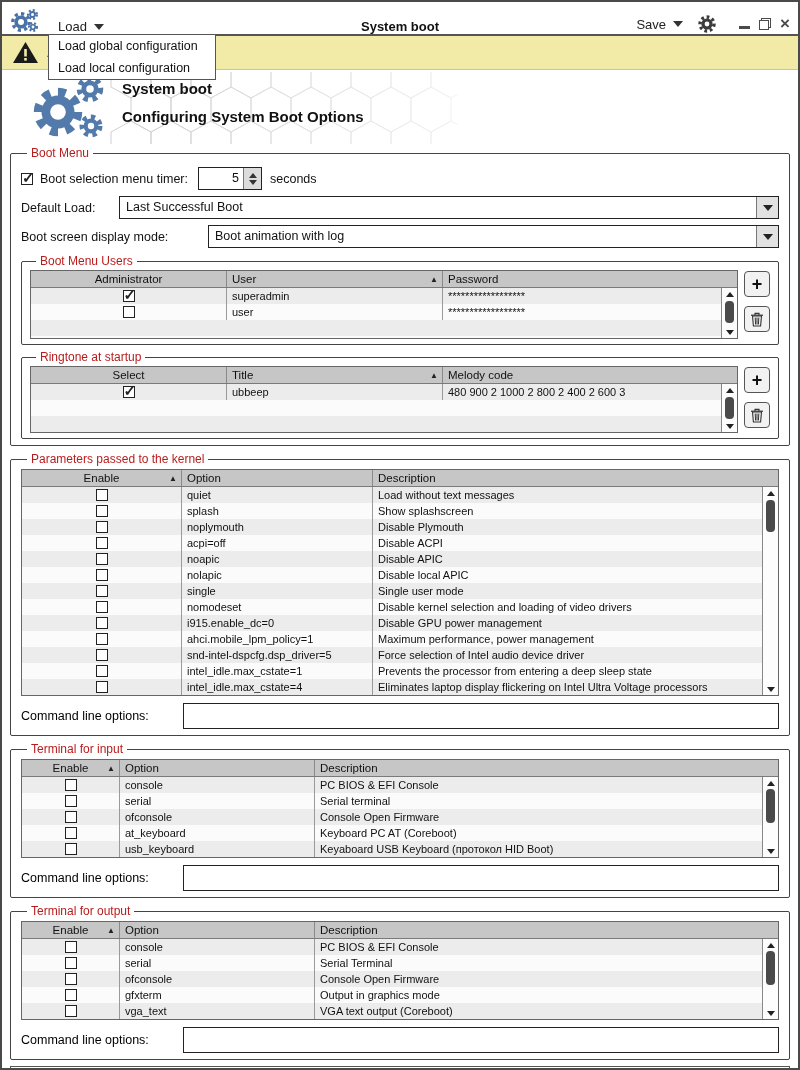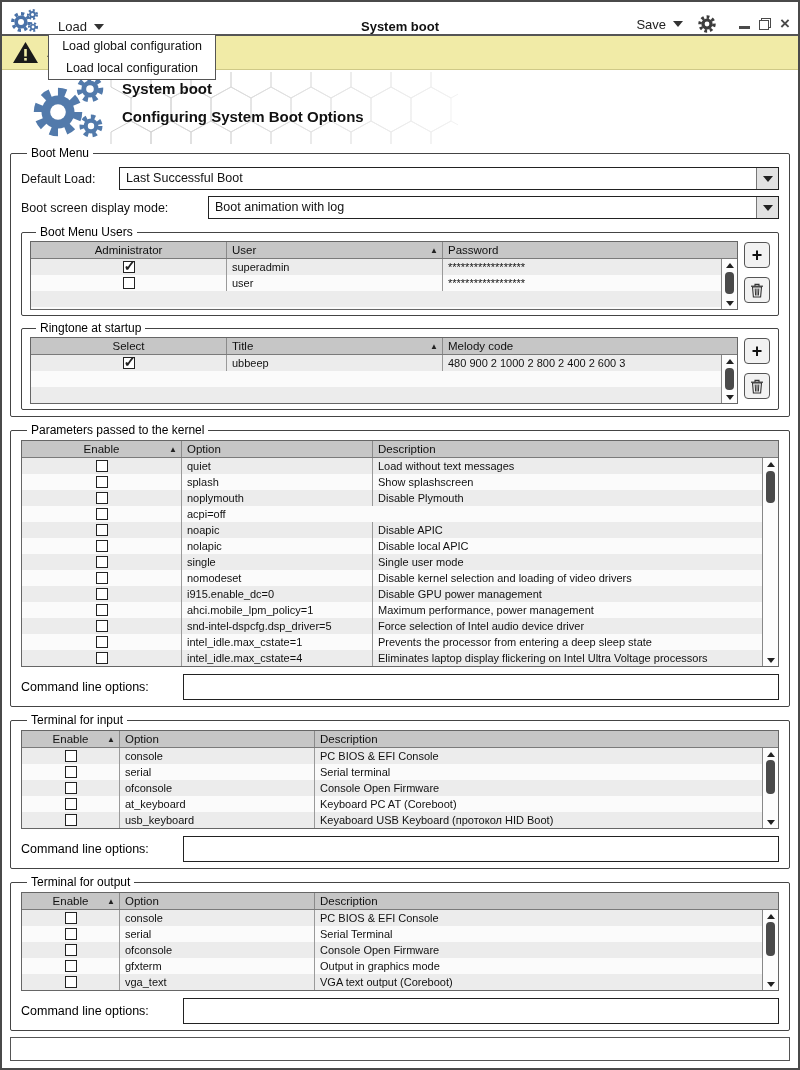--- a/index.html
+++ b/index.html
@@ -13,39 +13,39 @@
   .tb-title { position:absolute; left:0; right:0; text-align:center; font-weight:bold; font-size:13px; color:#111; pointer-events:none; }
   .tb-right { margin-left:auto; display:flex; align-items:center; gap:14px; z-index:2; }
   .winctl { display:flex; align-items:center; gap:9px; margin-left:8px; }
   .ico-min { width:11px; height:3px; background:#4a4a4a; margin-top:6px; }
   .ico-max { width:12px; height:12px; position:relative; }
   .ico-max::before { content:""; position:absolute; right:0; top:0; width:8px; height:8px; border:1.6px solid #4a4a4a; }
   .ico-max::after { content:""; position:absolute; left:0; bottom:0; width:8px; height:8px; border:1.6px solid #4a4a4a; background:#fff; }
   .ico-close { font-size:17px; color:#4a4a4a; line-height:12px; font-weight:bold; }
 
   
-  .dropdown { position:absolute; left:46px; top:32px; width:168px; background:#fff; border:1px solid #555; z-index:50;text-align:center; }
+  .dropdown { position:absolute; left:46px; top:32px; width:168px; background:#fff; border:1px solid #555; z-index:50; }
   .dropdown .mi { font-size:12.5px; color:#111; padding:4px 9px; white-space:nowrap; }
 
   
   .warnbar { height:34px; background:#f1eba7; border-bottom:1px solid #cfc987; display:flex; align-items:center; padding:0 10px; gap:8px; }
   .warnbar .wtxt { font-size:12.5px; font-weight:bold; color:#222; }
 
   
   .banner { height:76px; position:relative; background:#fff; }
   .hexbg { position:absolute; left:108px; top:2px; }
   .logo { position:absolute; left:26px; top:4px; }
   .banner-text { position:absolute; left:120px; top:10px; }
   .banner-title { font-size:15px; font-weight:bold; color:#111; margin-bottom:11px; }
   .banner-sub { font-size:15px; font-weight:bold; color:#111; }
 
   
   fieldset { border:1px solid #444; border-radius:2px; margin:0 8px 6px; padding:3px 10px 6px; background:#fff; }
   fieldset.inner { margin:5px 0 0; padding:2px 8px 5px; }
-  legend { font-size:12px; color:#000000; padding:0 4px; margin-left:6px; }
+  legend { font-size:12px; color:#b91c1c; padding:0 4px; margin-left:6px; }
 
   .frow { display:flex; align-items:center; margin:4px 0 6px; font-size:12.5px; color:#111; }
   .frow label { white-space:nowrap; }
 
   .cb { width:12px; height:12px; border:1px solid #222; background:#fff; display:inline-block; position:relative; flex:none; }
   .cb.on::after { content:"\2713"; position:absolute; left:0px; top:-5px; font-size:15px; font-weight:bold; color:#222; }
 
   .spin { display:flex; width:64px; height:23px; border:1px solid #222; margin:0 8px 0 10px; }
   .spin .v { flex:1; font-size:12.5px; text-align:right; padding:3px 4px 0 0; background:#fff; }
   .spin .sbtns { width:18px; border-left:1px solid #777; background:#dcdcdc; display:flex; flex-direction:column; align-items:center; justify-content:center; gap:2px; }
@@ -203,20 +203,32 @@
     </svg>
     <div class="banner-text">
       <div class="banner-title">System boot</div>
       <div class="banner-sub">Configuring System Boot Options</div>
     </div>
   </div>
 
   <fieldset>
     <legend>Boot Menu</legend>
 
+    <div class="frow">
+      <span class="cb on"></span>
+      <label style="margin-left:7px">Boot selection menu timer:</label>
+      <div class="spin">
+        <div class="v">5</div>
+        <div class="sbtns">
+          <span class="tri-up-s"></span>
+          <span class="tri-dn-s"></span>
+        </div>
+      </div>
+      <label>seconds</label>
+    </div>
 
     <div class="frow">
       <label style="width:98px">Default Load:</label>
       <div class="combo">
         <div class="val">Last Successful Boot</div>
         <div class="cbtn">
             <span class="tri-down"></span>
           </div>
       </div>
     </div>
@@ -392,20 +404,21 @@
             </div>
     <div class="td">noplymouth</div>
     <div class="td">Disable Plymouth</div>
   </div>
 
   <div class="tr k-grid">
     <div class="td ccb">
               <span class="cb"></span>
             </div>
     <div class="td">acpi=off</div>
+    <div class="td">Disable ACPI</div>
   </div>
 
   <div class="tr k-grid">
     <div class="td ccb">
               <span class="cb"></span>
             </div>
     <div class="td">noapic</div>
     <div class="td">Disable APIC</div>
   </div>
 

